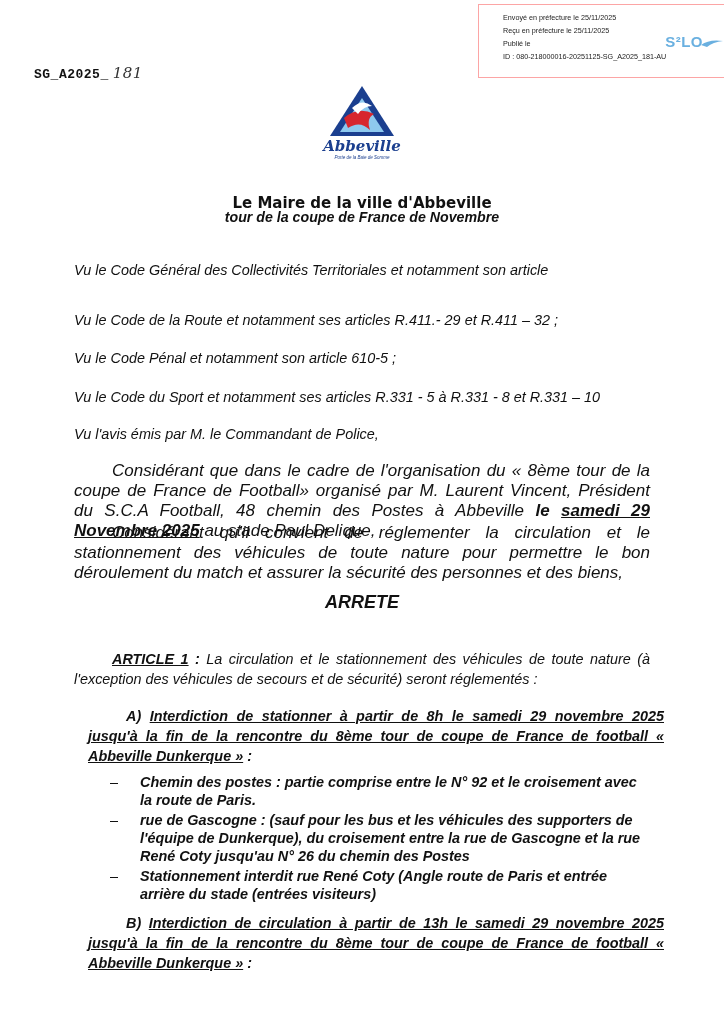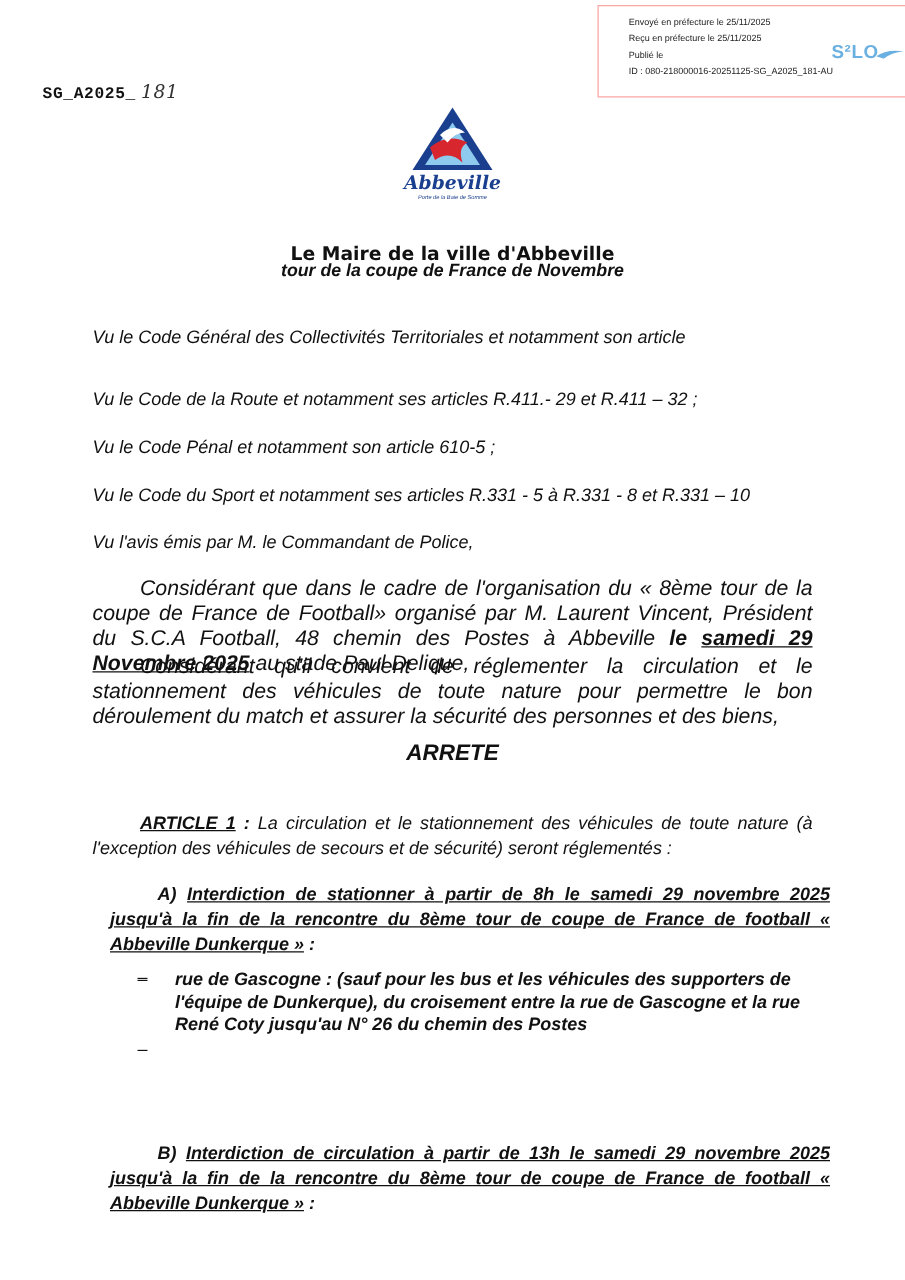--- a/index.html
+++ b/index.html
@@ -82,18 +82,18 @@
 
 <div class="para" style="top:523px;">Considérant qu'il convient de réglementer la circulation et le stationnement des véhicules de toute nature pour permettre le bon déroulement du match et assurer la sécurité des personnes et des biens,</div>
 
 <div class="arrete">ARRETE</div>
 
 <div class="art1"><span class="art-label">ARTICLE 1</span><span class="colon"> :</span><span> La circulation et le stationnement des véhicules de toute nature (à l'exception des véhicules de secours et de sécurité) seront réglementés :</span></div>
 
 <div class="section" style="top:706px;"><span>A) </span><span class="ul">Interdiction de stationner à partir de 8h le samedi 29 novembre 2025 jusqu'à la fin de la rencontre du 8ème tour de coupe de France de football « Abbeville Dunkerque »</span><span> :</span></div>
 
 <ul class="bullets">
-  <li style="margin-bottom:2px;"><span class="dash">–</span></li>
+  <li style="margin-bottom:2px;"><span class="dash">–</span><span>Chemin des postes : partie comprise entre le N° 92 et le croisement avec la route de Paris.</span></li>
   <li style="margin-bottom:2px;"><span class="dash">–</span><span>rue de Gascogne : (sauf pour les bus  et les véhicules des supporters de l'équipe de Dunkerque), du croisement entre la rue de Gascogne et la rue René Coty jusqu'au N° 26 du chemin des Postes</span></li>
-  <li><span class="dash">–</span></li>
+  <li><span class="dash">–</span><span>Stationnement interdit rue René Coty (Angle route de Paris et entrée arrière du stade (entrées visiteurs)</span></li>
 </ul>
 
 <div class="section" style="top:913px;"><span>B) </span><span class="ul">Interdiction de circulation à partir de 13h le samedi 29 novembre 2025 jusqu'à la fin de la rencontre du 8ème tour de coupe de France de football « Abbeville Dunkerque »</span><span> :</span></div>
 
 </body></html>

